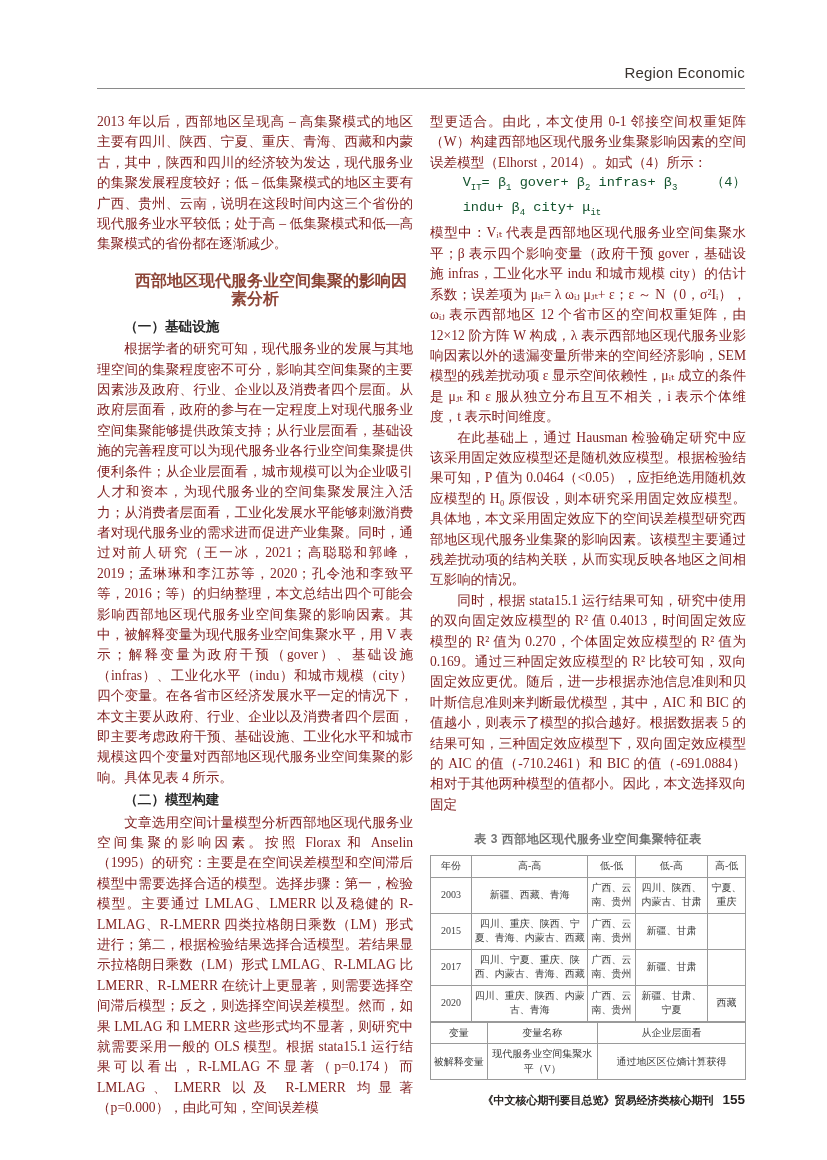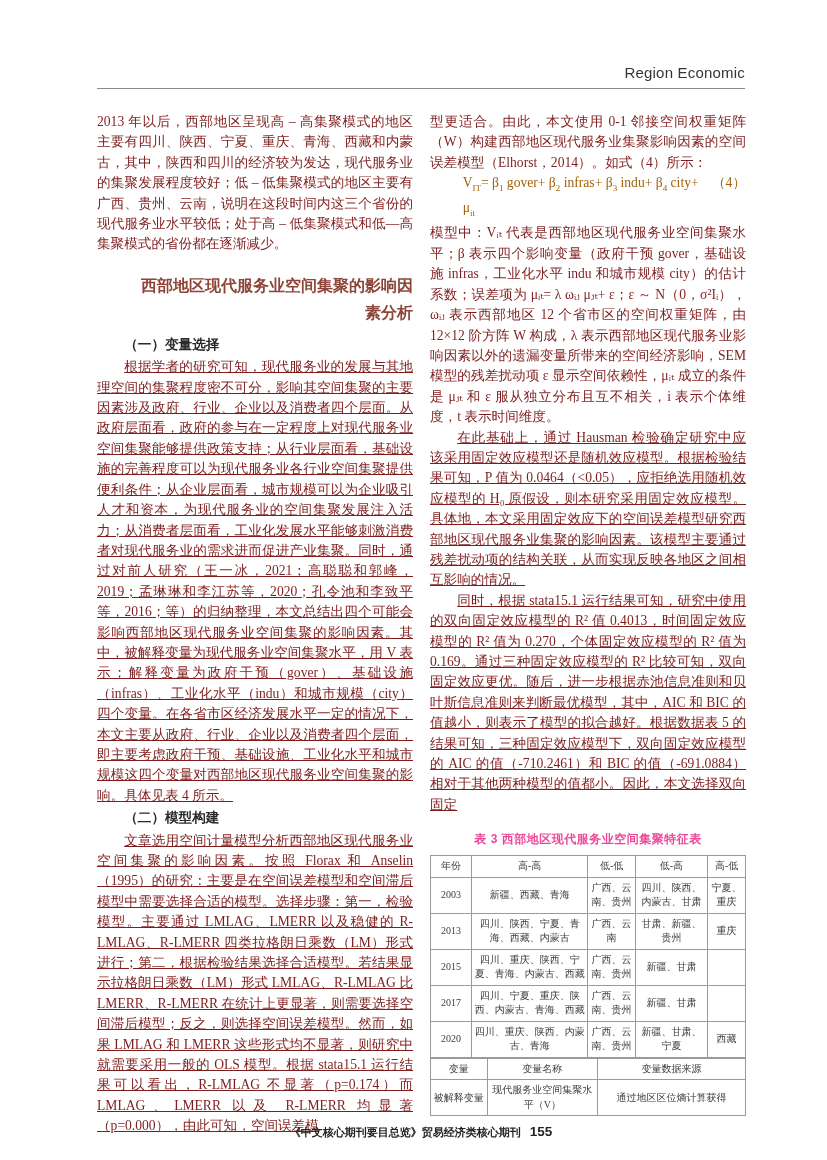--- a/index.html
+++ b/index.html
@@ -27,40 +27,40 @@
   .columns {
     position:absolute; top:112px; left:97px; right:82px;
     display:flex; gap:17px;
   }
   .col { width:316px; flex:0 0 316px; }
   .para {
     font-size:13.6px; line-height:20.4px;
     text-align:justify; text-justify:inter-ideograph;
     color:#7f1d1d;
   }
-  .indent { text-indent:2em;text-decoration:underline; }
+  .indent { text-indent:2em; }
   .section-heading {
     font-size:16px; font-weight:bold; color:#8d4537;
-    line-height:27px; text-indent:2em; text-align:right;
+    line-height:18px; text-indent:2em; text-align:center;
     margin:17px 0 9px 0;
   }
   .subheading {
     font-size:13.6px; font-weight:bold; line-height:20.4px;
     text-indent:2em; margin:2px 0 2px 0; color:#2a2a2a;
   }
   .formula-line {
     display:flex; justify-content:space-between;
     font-size:13.6px; line-height:20.4px;
-    padding-left:2.4em; color:#a16207;
+    padding-left:2.4em; color:#14532d;font-family:Liberation Mono, monospace;
   }
   .formula-line sub { font-size:9px; }
   .tbl-caption {
     font-family:"Liberation Sans","DejaVu Sans",sans-serif;
     font-size:12px; font-weight:bold; text-align:center;
-    color:#ec4899; margin:16px 0 7px 0; letter-spacing:0.5px;
+    color:#737373; margin:16px 0 7px 0; letter-spacing:0.5px;
   }
   table.data-table {
     width:100%; border-collapse:collapse;
     font-size:10px; line-height:1.45; color:#3c3c3c;
     table-layout:fixed;
   }
   table.data-table th, table.data-table td {
     border:1px solid #9a9a9a;
     padding:3px 2px; text-align:center; vertical-align:middle;
     word-break:break-all;
@@ -68,41 +68,41 @@
   table.data-table th { font-weight:normal; }
   #table3 col.c-year  { width:13%; }
   #table3 col.c-hh    { width:37%; }
   #table3 col.c-ll    { width:15%; }
   #table3 col.c-lh    { width:23%; }
   #table3 col.c-hl    { width:12%; }
   #table4 col.c-var   { width:18%; }
   #table4 col.c-name  { width:35%; }
   #table4 col.c-src   { width:47%; }
   .footer {
-    position:absolute; top:1124px; left:97px; right:82px;
-    text-align:center;
+    position:absolute; top:1092px; left:97px; right:82px;
+    text-align:right;
     font-family:"Liberation Sans","DejaVu Sans",sans-serif;
     font-size:11px; font-weight:bold; color:#262220;
   }
   .footer .pageno { font-size:13.5px; margin-left:9px; }
 </style>
 </head>
 <body>
 
 <div class="page">
 
   <div class="running-head">Region Economic</div>
   <div class="head-rule"></div>
 
   <div class="columns">
 
     <div class="col">
       <p class="para">2013 年以后，西部地区呈现高 – 高集聚模式的地区主要有四川、陕西、宁夏、重庆、青海、西藏和内蒙古，其中，陕西和四川的经济较为发达，现代服务业的集聚发展程度较好；低 – 低集聚模式的地区主要有广西、贵州、云南，说明在这段时间内这三个省份的现代服务业水平较低；处于高 – 低集聚模式和低—高集聚模式的省份都在逐渐减少。</p>
       <h2 class="section-heading">西部地区现代服务业空间集聚的影响因素分析</h2>
-      <p class="subheading">（一）变量选择</p>
+      <p class="subheading">（一）基础设施</p>
       <p class="para indent">根据学者的研究可知，现代服务业的发展与其地理空间的集聚程度密不可分，影响其空间集聚的主要因素涉及政府、行业、企业以及消费者四个层面。从政府层面看，政府的参与在一定程度上对现代服务业空间集聚能够提供政策支持；从行业层面看，基础设施的完善程度可以为现代服务业各行业空间集聚提供便利条件；从企业层面看，城市规模可以为企业吸引人才和资本，为现代服务业的空间集聚发展注入活力；从消费者层面看，工业化发展水平能够刺激消费者对现代服务业的需求进而促进产业集聚。同时，通过对前人研究（王一冰，2021；高聪聪和郭峰，2019；孟琳琳和李江苏等，2020；孔令池和李致平等，2016；等）的归纳整理，本文总结出四个可能会影响西部地区现代服务业空间集聚的影响因素。其中，被解释变量为现代服务业空间集聚水平，用 V 表示；解释变量为政府干预（gover）、基础设施（infras）、工业化水平（indu）和城市规模（city）四个变量。在各省市区经济发展水平一定的情况下，本文主要从政府、行业、企业以及消费者四个层面，即主要考虑政府干预、基础设施、工业化水平和城市规模这四个变量对西部地区现代服务业空间集聚的影响。具体见表 4 所示。</p>
       <p class="subheading">（二）模型构建</p>
       <p class="para indent">文章选用空间计量模型分析西部地区现代服务业空间集聚的影响因素。按照 Florax 和 Anselin（1995）的研究：主要是在空间误差模型和空间滞后模型中需要选择合适的模型。选择步骤：第一，检验模型。主要通过 LMLAG、LMERR 以及稳健的 R-LMLAG、R-LMERR 四类拉格朗日乘数（LM）形式进行；第二，根据检验结果选择合适模型。若结果显示拉格朗日乘数（LM）形式 LMLAG、R-LMLAG 比 LMERR、R-LMERR 在统计上更显著，则需要选择空间滞后模型；反之，则选择空间误差模型。然而，如果 LMLAG 和 LMERR 这些形式均不显著，则研究中就需要采用一般的 OLS 模型。根据 stata15.1 运行结果可以看出，R-LMLAG 不显著（p=0.174）而 LMLAG、LMERR 以及 R-LMERR 均显著（p=0.000），由此可知，空间误差模</p>
     </div>
 
     <div class="col">
       <p class="para">型更适合。由此，本文使用 0-1 邻接空间权重矩阵（W）构建西部地区现代服务业集聚影响因素的空间误差模型（Elhorst，2014）。如式（4）所示：</p>
       <div class="formula-line">
         <span><span>V</span><sub>IT</sub><span>= β</span><sub>1</sub><span> gover+ β</span><sub>2</sub><span> infras+ β</span><sub>3</sub><span> indu+ β</span><sub>4</sub><span> city+ μ</span><sub>it</sub></span>
         <span>（4）</span>
@@ -131,27 +131,20 @@
           </thead>
         <tbody>
             <tr>
               <td>2003</td>
               <td>新疆、西藏、青海</td>
               <td>广西、云南、贵州</td>
               <td>四川、陕西、内蒙古、甘肃</td>
               <td>宁夏、重庆</td>
             </tr>
             <tr>
-              <td>2013</td>
-              <td>四川、陕西、宁夏、青海、西藏、内蒙古</td>
-              <td>广西、云南</td>
-              <td>甘肃、新疆、贵州</td>
-              <td>重庆</td>
-            </tr>
-            <tr>
               <td>2015</td>
               <td>四川、重庆、陕西、宁夏、青海、内蒙古、西藏</td>
               <td>广西、云南、贵州</td>
               <td>新疆、甘肃</td>
               <td></td>
             </tr>
             <tr>
               <td>2017</td>
               <td>四川、宁夏、重庆、陕西、内蒙古、青海、西藏</td>
               <td>广西、云南、贵州</td>
@@ -171,21 +164,21 @@
       <table class="data-table" id="table4">
         <colgroup>
           <col class="c-var">
             <col class="c-name">
             <col class="c-src">
         </colgroup>
         <thead>
             <tr>
               <th>变量</th>
               <th>变量名称</th>
-              <th>变量数据来源</th>
+              <th>从企业层面看</th>
             </tr>
           </thead>
         <tbody>
             <tr>
               <td rowspan="1">被解释变量</td>
               <td>现代服务业空间集聚水平（V）</td>
               <td>通过地区区位熵计算获得</td>
             </tr>
           </tbody>
       </table>

